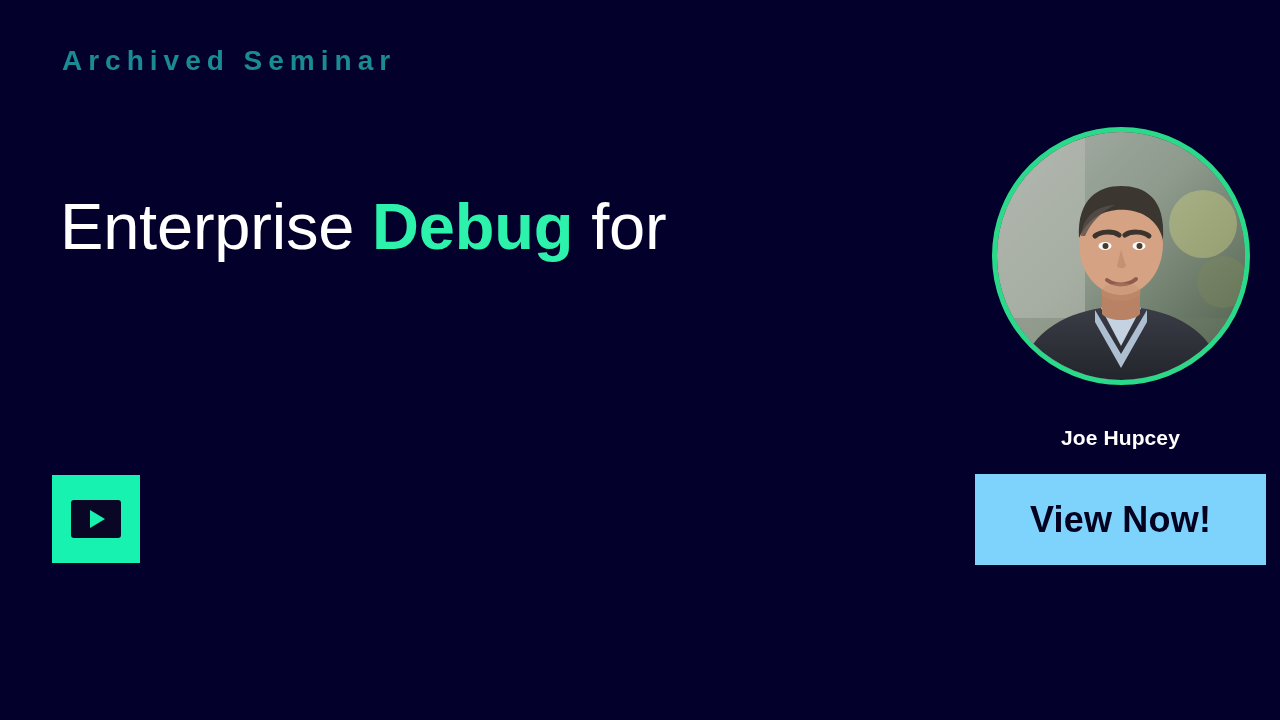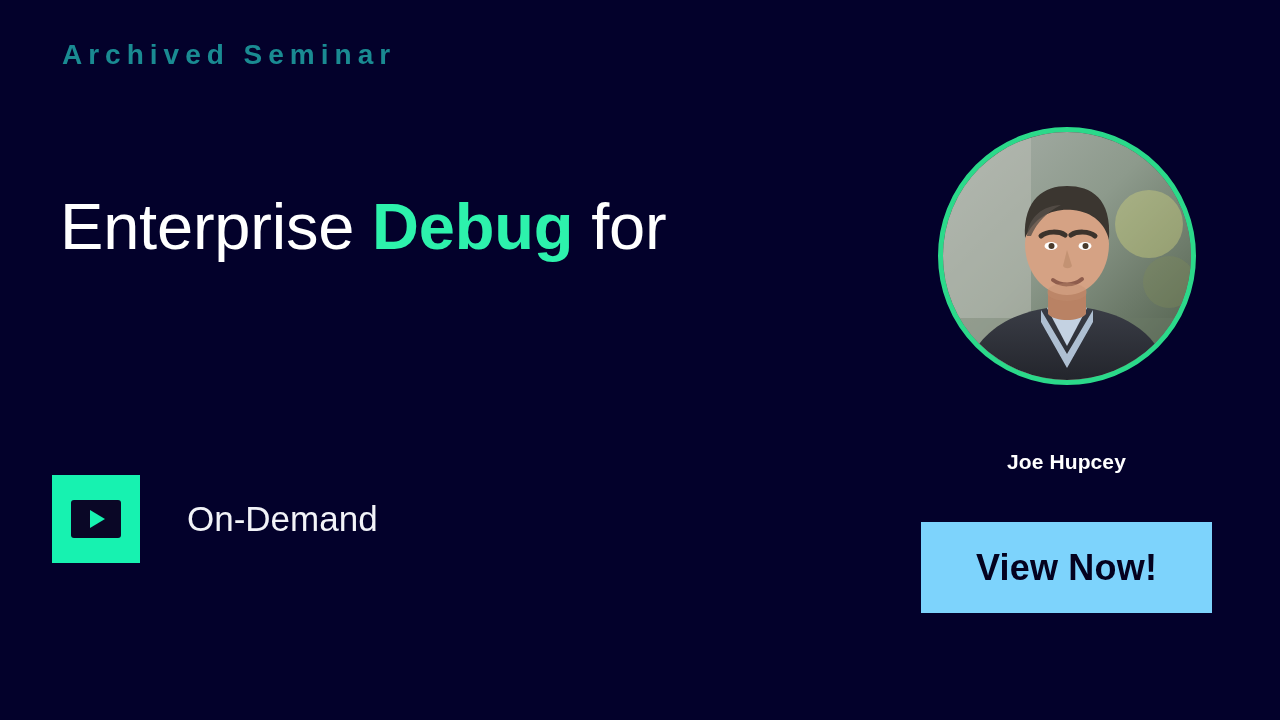--- a/index.html
+++ b/index.html
@@ -17,21 +17,21 @@
     position: relative;
     width: 1280px;
     height: 720px;
     background: #03012b;
   }
 
   
   .eyebrow {
     position: absolute;
     left: 62px;
-    top: 40px;
+    top: 46px;
     font-size: 28px;
     font-weight: 700;
     letter-spacing: 6px;
     color: #1a8b92;
     line-height: 1.1;
     white-space: nowrap;
   }
 
   .headline {
     position: absolute;
@@ -87,27 +87,26 @@
     margin-left: 47px;
     font-size: 35px;
     font-weight: 400;
     color: #f2f3f8;
     white-space: nowrap;
   }
 
   
   .speaker-col {
     position: absolute;
-    left: 921px;
+    left: 975px;
     top: 127px;
     width: 291px;
     display: flex;
     flex-direction: column;
     align-items: center;
-    gap: 24px;
   }
 
   .avatar {
     width: 248px;
     height: 248px;
     border-radius: 50%;
     border: 5px solid #2bd98a;
     overflow: hidden;
     position: relative;
     background: #5d6b62;
@@ -158,21 +157,20 @@
   <h1 class="headline">
     <span><span>Enterprise </span><span class="hl">Debug</span><span> for</span></span><br>
   </h1>
 
   <div class="ondemand-row">
     <div class="play-tile">
       <div class="play-inner">
         <div class="play-tri"></div>
       </div>
     </div>
-    <div class="ondemand-label">On-Demand</div>
   </div>
 
   <div class="speaker-col">
 
     <div class="avatar">
       <svg viewBox="0 0 248 248" preserveAspectRatio="xMidYMid slice" aria-hidden="true">
         <defs>
           <clipPath id="circ">
               <circle cx="124" cy="124" r="124"></circle>
             </clipPath>

